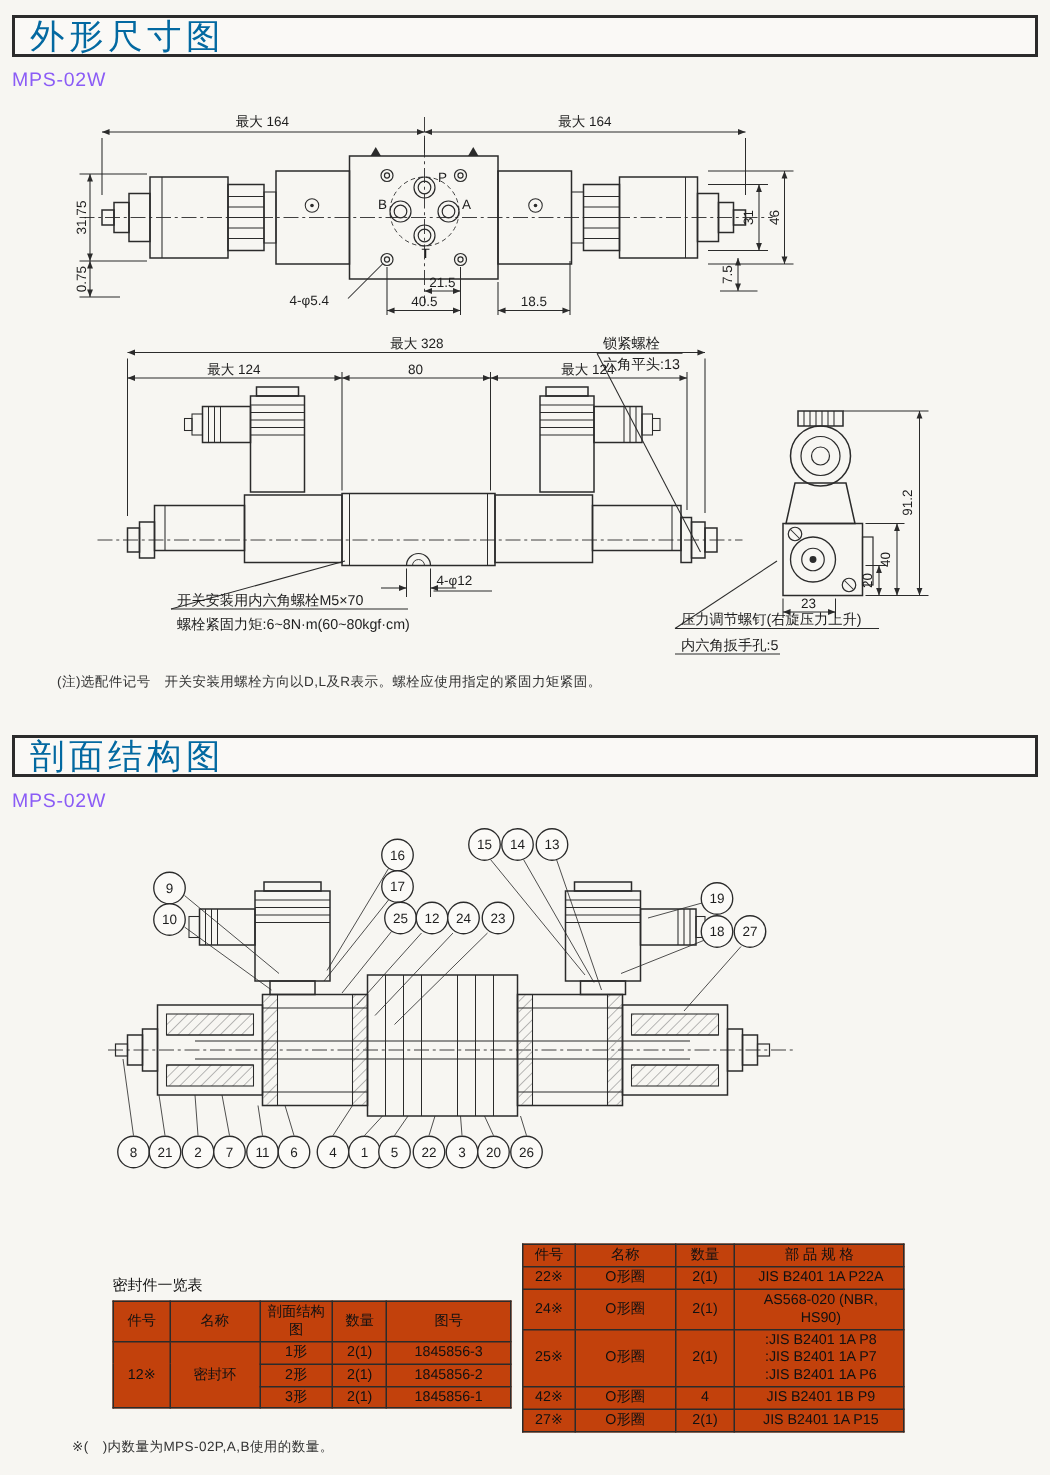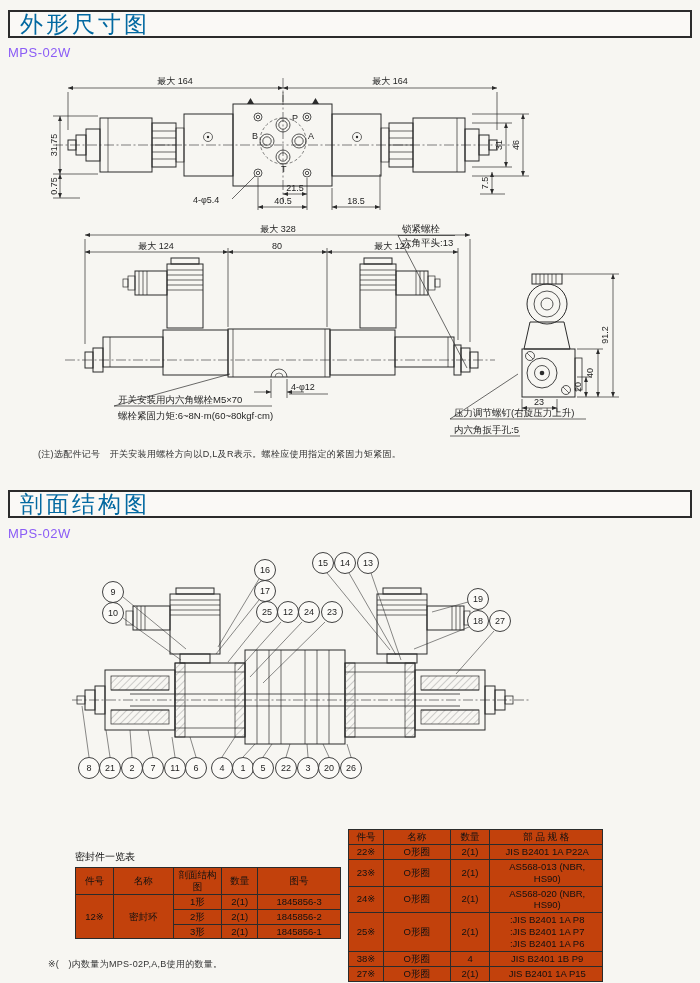--- a/index.html
+++ b/index.html
@@ -493,43 +493,37 @@
     </tr>
   </thead>
   <tbody>
     <tr>
       <td>22※</td>
       <td>O形圈</td>
       <td>2(1)</td>
       <td class="spec">JIS B2401 1A P22A</td>
     </tr>
     <tr>
-      <td>23※</td>
-      <td>O形圈</td>
-      <td>2(1)</td>
-      <td class="spec">AS568-013 (NBR, HS90)</td>
-    </tr>
-    <tr>
       <td>24※</td>
       <td>O形圈</td>
       <td>2(1)</td>
       <td class="spec">AS568-020 (NBR, HS90)</td>
     </tr>
     <tr>
       <td>25※</td>
       <td>O形圈</td>
       <td>2(1)</td>
       <td class="spec">
         <div>:JIS B2401 1A P8</div>
         <div>:JIS B2401 1A P7</div>
         <div>:JIS B2401 1A P6</div>
       </td>
     </tr>
     <tr>
-      <td>38※</td>
+      <td>42※</td>
       <td>O形圈</td>
       <td>4</td>
       <td class="spec">JIS B2401 1B P9</td>
     </tr>
     <tr>
       <td>27※</td>
       <td>O形圈</td>
       <td>2(1)</td>
       <td class="spec">JIS B2401 1A P15</td>
     </tr>

